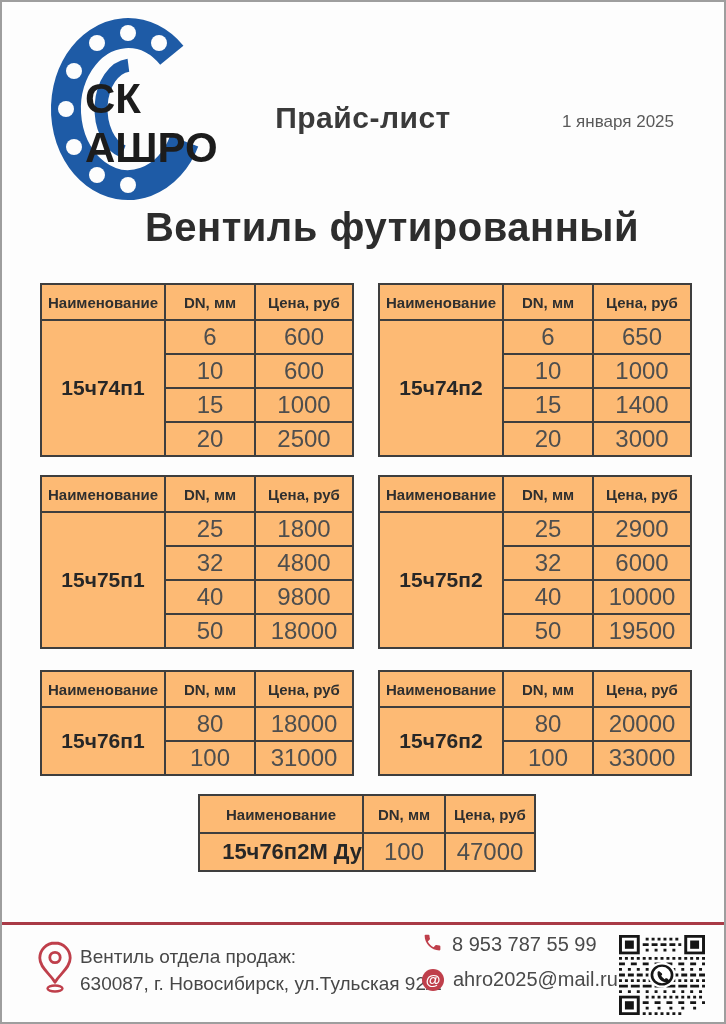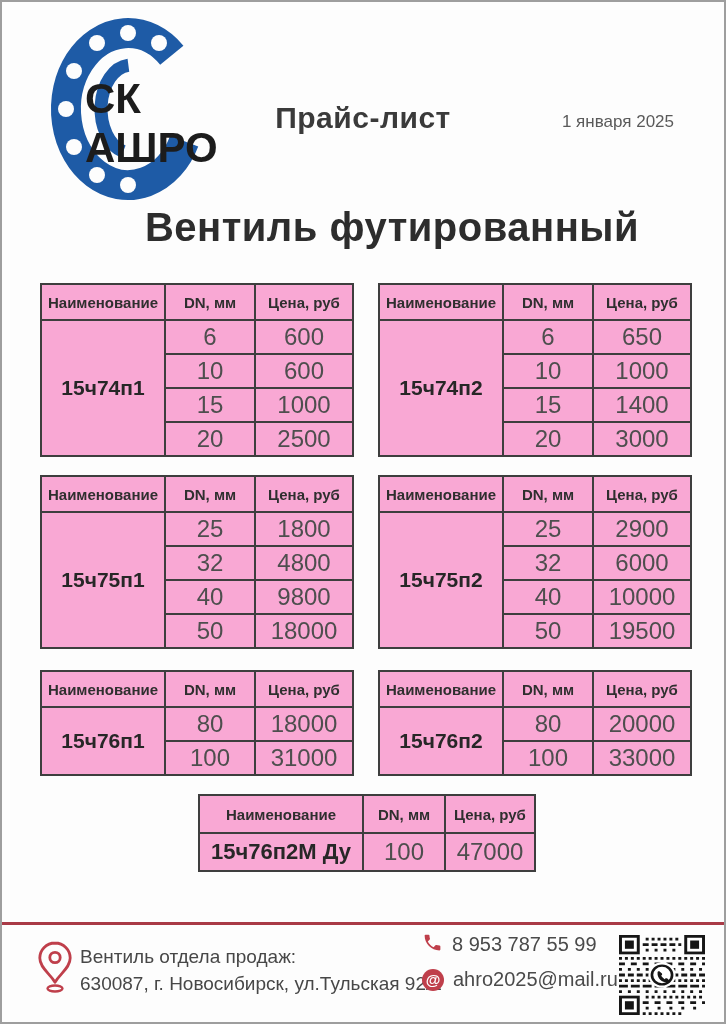--- a/index.html
+++ b/index.html
@@ -17,39 +17,39 @@
     font-size:30px; font-weight:700; color:#3a3a3a; letter-spacing:.5px;
   }
   .doc-date { position:absolute; top:110px; right:50px; font-size:17px; color:#5a5a5a; }
 
   .main-title {
     position:absolute; top:203px; left:0; width:100%; text-align:center;
     font-size:40px; font-weight:700; color:#2d2d2d; letter-spacing:.5px;margin-left:29px;
   }
 
   
-  .price-table { position:absolute; border-collapse:collapse; table-layout:fixed; background:#f9a8d4; }
+  .price-table { position:absolute; border-collapse:collapse; table-layout:fixed; background:#fdba74; }
   .price-table th, .price-table td {
     border:2px solid #3e3e3e; text-align:center; vertical-align:middle; padding:0;
   }
   .price-table th { font-size:15px; font-weight:700; color:#2f2f2f; height:36px; }
   .price-table td.dn-cell, .price-table td.price-cell {
     font-size:24px; color:#4e4e4e; font-weight:400; height:34px;
   }
   .price-table td.product-name-cell { font-size:21px; font-weight:700; color:#272727; }
   #t1 {left:38px;  top:281px; width:312px;}
   #t2 {left:376px; top:281px; width:312px;}
   #t3 {left:38px;  top:473px; width:312px;}
   #t4 {left:376px; top:473px; width:312px;}
   #t5 {left:38px;  top:668px; width:312px;}
   #t6 {left:376px; top:668px; width:312px;}
   #t7 {left:196px; top:792px; width:336px;}
   #t7 th { height:38px; }
   #t7 td.dn-cell, #t7 td.price-cell { height:38px; }
-  #t7 td.product-name-cell { font-size:22px; }
+  #t7 td.product-name-cell { font-size:22px;text-align:right; }
 
   
   .red-rule { position:absolute; left:0; top:920px; width:100%; height:3px; background:#a93a46; }
   .pin-icon { position:absolute; left:33px; top:938px; }
   .contact-block { position:absolute; left:78px; top:941px; }
   .contact-line { font-size:19px; color:#474747; line-height:27px; }
   .phone-row { position:absolute; left:420px; top:930px; display:flex; align-items:center; gap:9px;justify-content:space-between; }
   .email-row { position:absolute; left:420px; top:966px; display:flex; align-items:center; gap:9px; }
   .contact-value { font-size:20px; color:#4a4a4a; }
   .at-icon {

